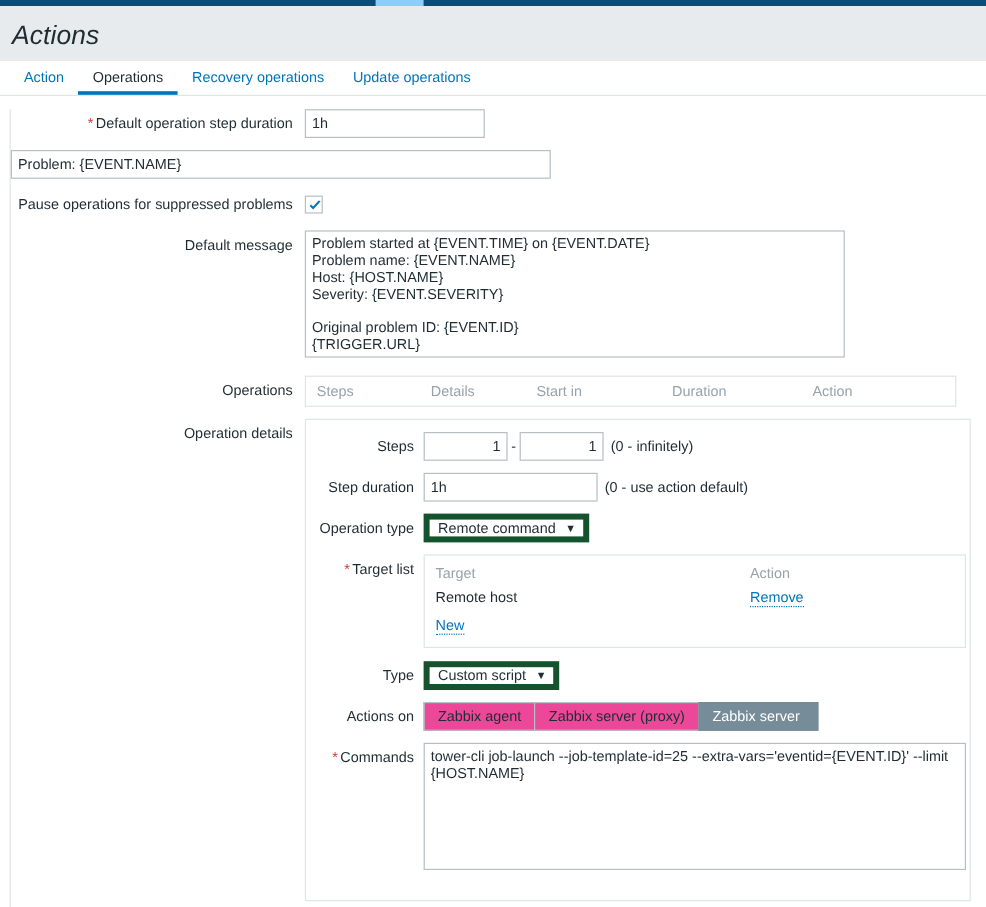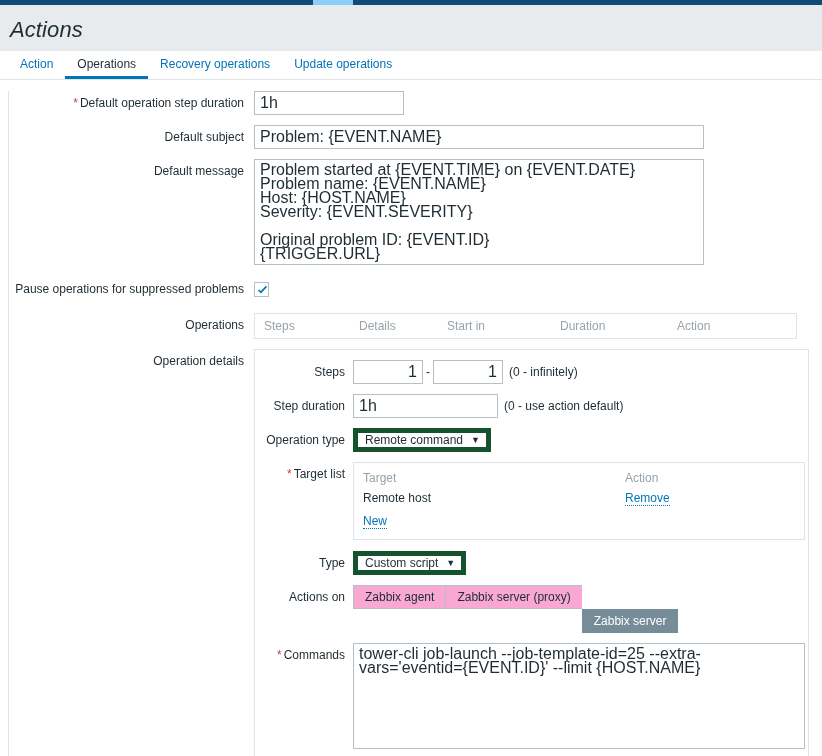--- a/index.html
+++ b/index.html
@@ -95,21 +95,21 @@
     color: #1f2c33;
     line-height: 24px;
     white-space: nowrap;
   }
   .req { color: #d23b3b; margin-right: 2px; }
 
   .ctl { flex: 1; }
 
   input.txt, textarea.txt {
     font-family: "Liberation Sans", sans-serif;
-    font-size: 16px;
+    font-size: 12px;
     color: #1f2c33;
     border: 1px solid #b6bfc5;
     background: #fff;
     padding: 3px 5px;
     height: 24px;
     line-height: 16px;
     outline: none;
   }
   textarea.txt {
     height: auto;
@@ -210,25 +210,25 @@
   .radioset { display: flex; }
   .radioset .rb {
     border: 1px solid #b6bfc5;
     border-right: none;
     height: 24px;
     display: flex;
     align-items: center;
     padding: 0 11px;
     font-size: 12px;
     color: #1f2c33;
-    background: #f9a8d4;
+    background: #ec4899;
     cursor: pointer;
     white-space: nowrap;
   }
-  .radioset .rb:last-child { border-right: 1px solid #a21caf; margin-top: 24px; }
+  .radioset .rb:last-child { border-right: 5px solid #a21caf; }
   .radioset .rb.selected {
     background: #768d99;
     color: #ffffff;
     border-color: #768d99;
   }
 
   .ta-cmd {
     width: 452px;
     height: 105px;
     padding: 4px 5px;
@@ -257,47 +257,46 @@
   <div class="row" style="margin-top:11px;">
     <div class="lbl">
       <span class="req">*</span><span>Default operation step duration</span>
     </div>
     <div class="ctl">
       <input class="txt w-small" type="text" value="1h" style="">
     </div>
   </div>
 
   <div class="row">
-    <div class="lbl">Default subject</div>
     <div class="ctl">
       <input class="txt w-wide" type="text" value="Problem: {EVENT.NAME}" style="">
-    </div>
-  </div>
-
-  <div class="row">
-    <div class="lbl">Default message</div>
-    <div class="ctl">
-      <textarea class="txt w-wide" rows="7" style="height: 106px;">Problem started at {EVENT.TIME} on {EVENT.DATE}
-Problem name: {EVENT.NAME}
-Host: {HOST.NAME}
-Severity: {EVENT.SEVERITY}
-
-Original problem ID: {EVENT.ID}
-{TRIGGER.URL}</textarea>
     </div>
   </div>
 
   <div class="row" style="margin-top:9px;">
     <div class="lbl">Pause operations for suppressed problems</div>
     <div class="ctl">
       <span class="cbox">
         <svg width="13" height="13" viewBox="0 0 13 13">
           <path d="M2 6.6 L5 9.6 L11.2 2.8 L9.6 2 L4.9 7 L3.2 5.4 Z" fill="#0275b8"></path>
         </svg>
       </span>
+    </div>
+  </div>
+
+  <div class="row">
+    <div class="lbl">Default message</div>
+    <div class="ctl">
+      <textarea class="txt w-wide" rows="7" style="height: 106px;">Problem started at {EVENT.TIME} on {EVENT.DATE}
+Problem name: {EVENT.NAME}
+Host: {HOST.NAME}
+Severity: {EVENT.SEVERITY}
+
+Original problem ID: {EVENT.ID}
+{TRIGGER.URL}</textarea>
     </div>
   </div>
 
   <div class="row" style="margin-top:12px;">
     <div class="lbl">Operations</div>
     <div class="ctl">
       <div class="op-table">
         <div class="thead">
           <div class="th th-steps">Steps</div>
           <div class="th th-details">Details</div>

